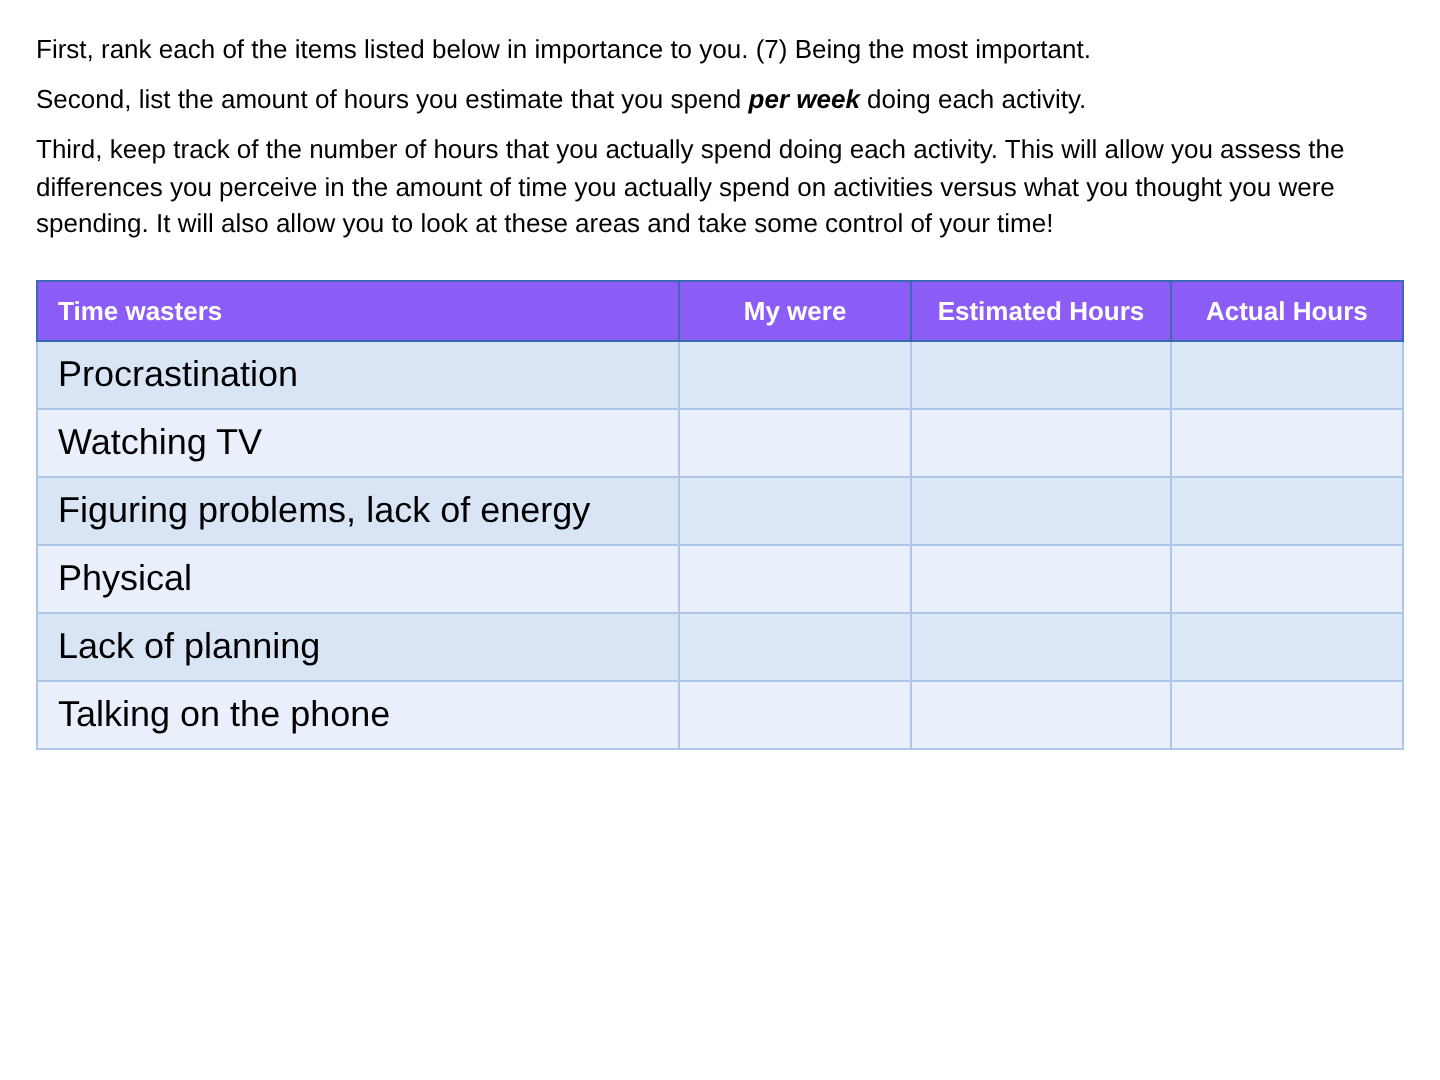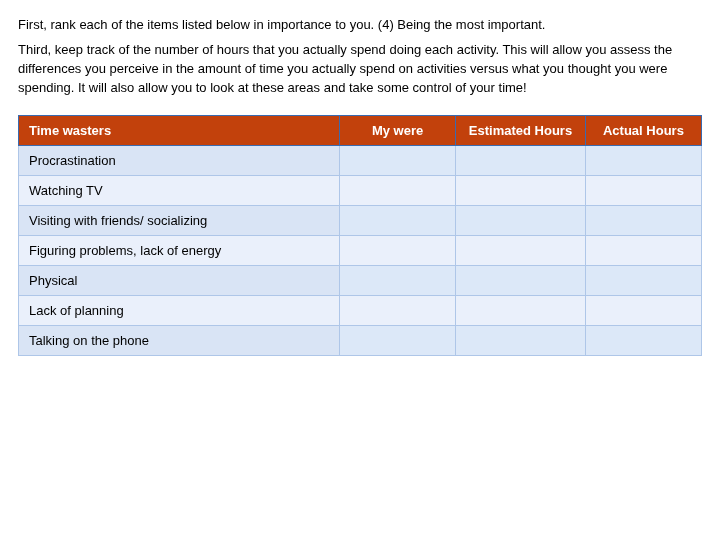--- a/index.html
+++ b/index.html
@@ -35,21 +35,21 @@
       margin-top: 18px;
     }
 
     table {
       width: 100%;
       border-collapse: collapse;
       table-layout: fixed;
     }
 
     thead tr th {
-      background-color: #c2410c;
+      background-color: #8b5cf6;
       color: #ffffff;
       font-weight: bold;
       font-size: 13px;
       padding: 7px 10px;
       text-align: center;
       border: 1px solid #3a6aaf;
     }
 
     thead tr th:first-child {
       text-align: left;
@@ -78,42 +78,45 @@
 
     tbody tr:nth-child(odd) {
       background-color: #d9e4f5;
     }
 
     tbody tr:nth-child(even) {
       background-color: #eaf0fb;
     }
 
     tbody tr td:first-child {
-      font-size: 13px;
+      font-size: 18px;
       color: #000;
     }
 
     tbody tr td:not(:first-child) {
       background-color: transparent;
     }
 
     
     tbody tr:nth-child(odd) td:not(:first-child) {
       background-color: #dce8f8;
     }
 
     tbody tr:nth-child(even) td:not(:first-child) {
       background-color: #eaf0fb;
     }
   </style>
 </head>
 <body>
 
 <div class="intro-text">
-  <p>First, rank each of the items listed below in importance to you.  (4) Being the most important.</p>
+  <p>First, rank each of the items listed below in importance to you.  (7) Being the most important.</p>
+  <p>
+    <span>Second, list the amount of hours you estimate that you spend </span><strong><em><span>per week</span></em></strong><span> doing each activity.</span>
+  </p>
   <p class="third">Third, keep track of the number of hours that you actually spend doing each activity.  This will allow you assess the differences you perceive in the amount of time you actually spend on activities versus what you thought you were spending.  It will also allow you to look at these areas and take some control of your time!</p>
 </div>
 
 <div class="table-wrapper">
   <table>
     <thead>
       <tr>
         <th>Time wasters</th>
         <th>My were</th>
         <th>Estimated Hours</th>
@@ -122,26 +125,20 @@
     </thead>
     <tbody id="table-body">
     <tr>
           <td>Procrastination</td>
           <td></td>
           <td></td>
           <td></td>
         </tr>
         <tr>
           <td>Watching TV</td>
-          <td></td>
-          <td></td>
-          <td></td>
-        </tr>
-        <tr>
-          <td>Visiting with friends/ socializing</td>
           <td></td>
           <td></td>
           <td></td>
         </tr>
         <tr>
           <td>Figuring problems, lack of energy</td>
           <td></td>
           <td></td>
           <td></td>
         </tr>

